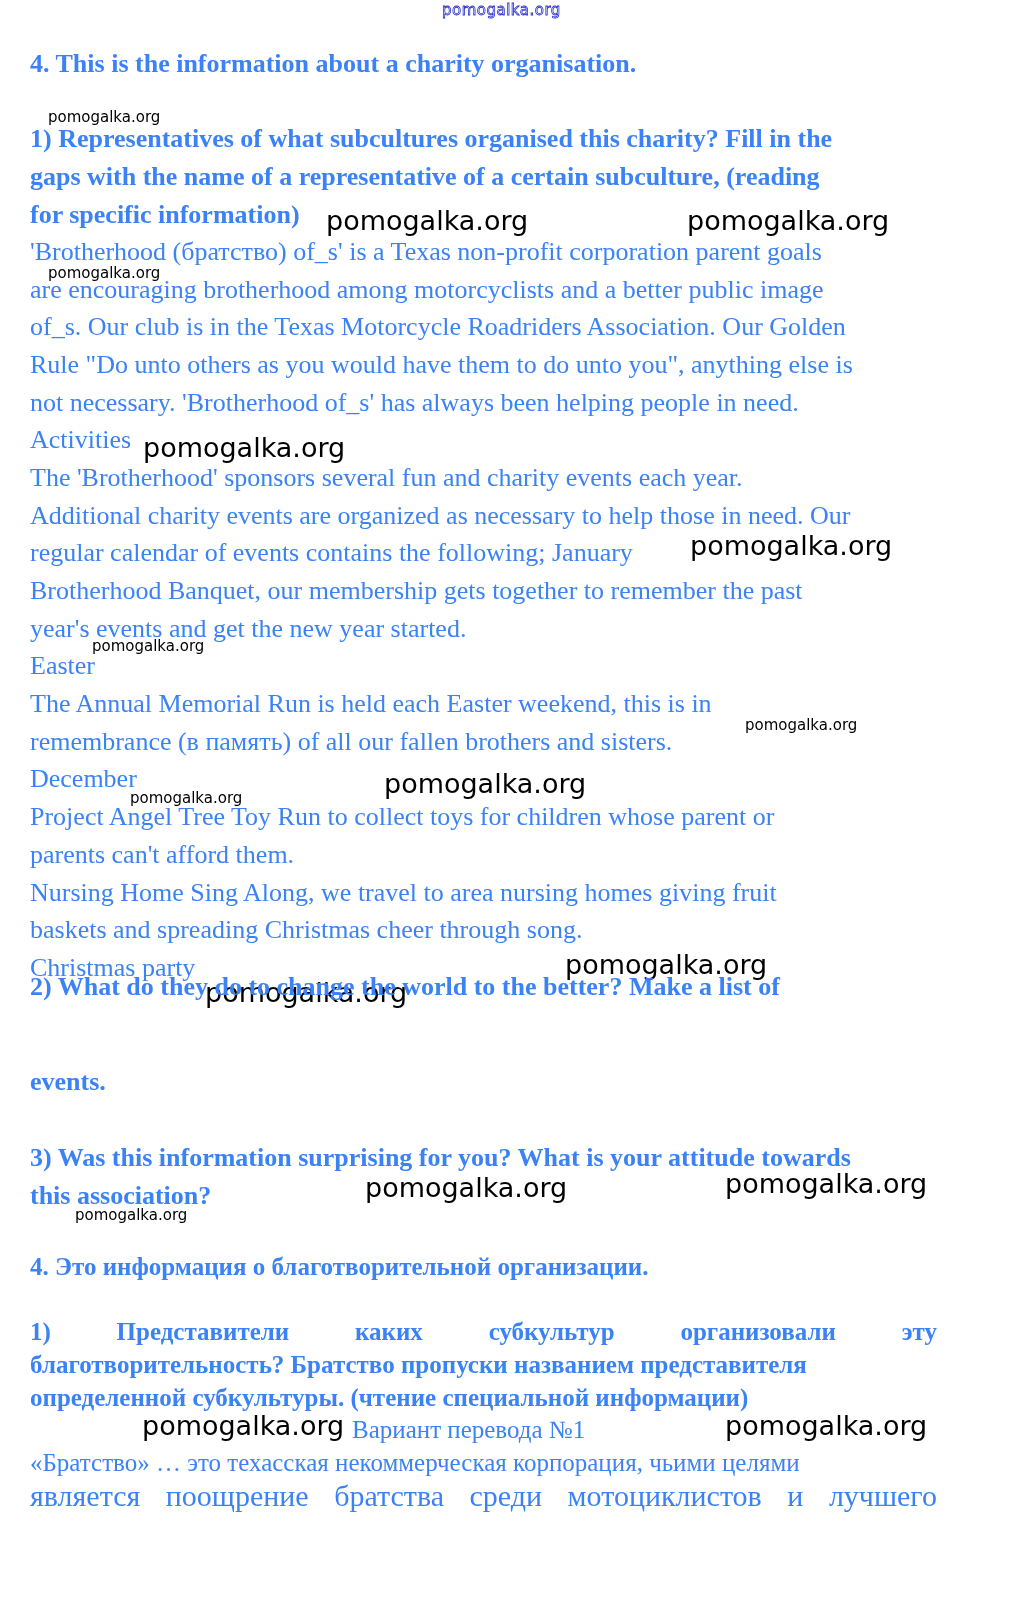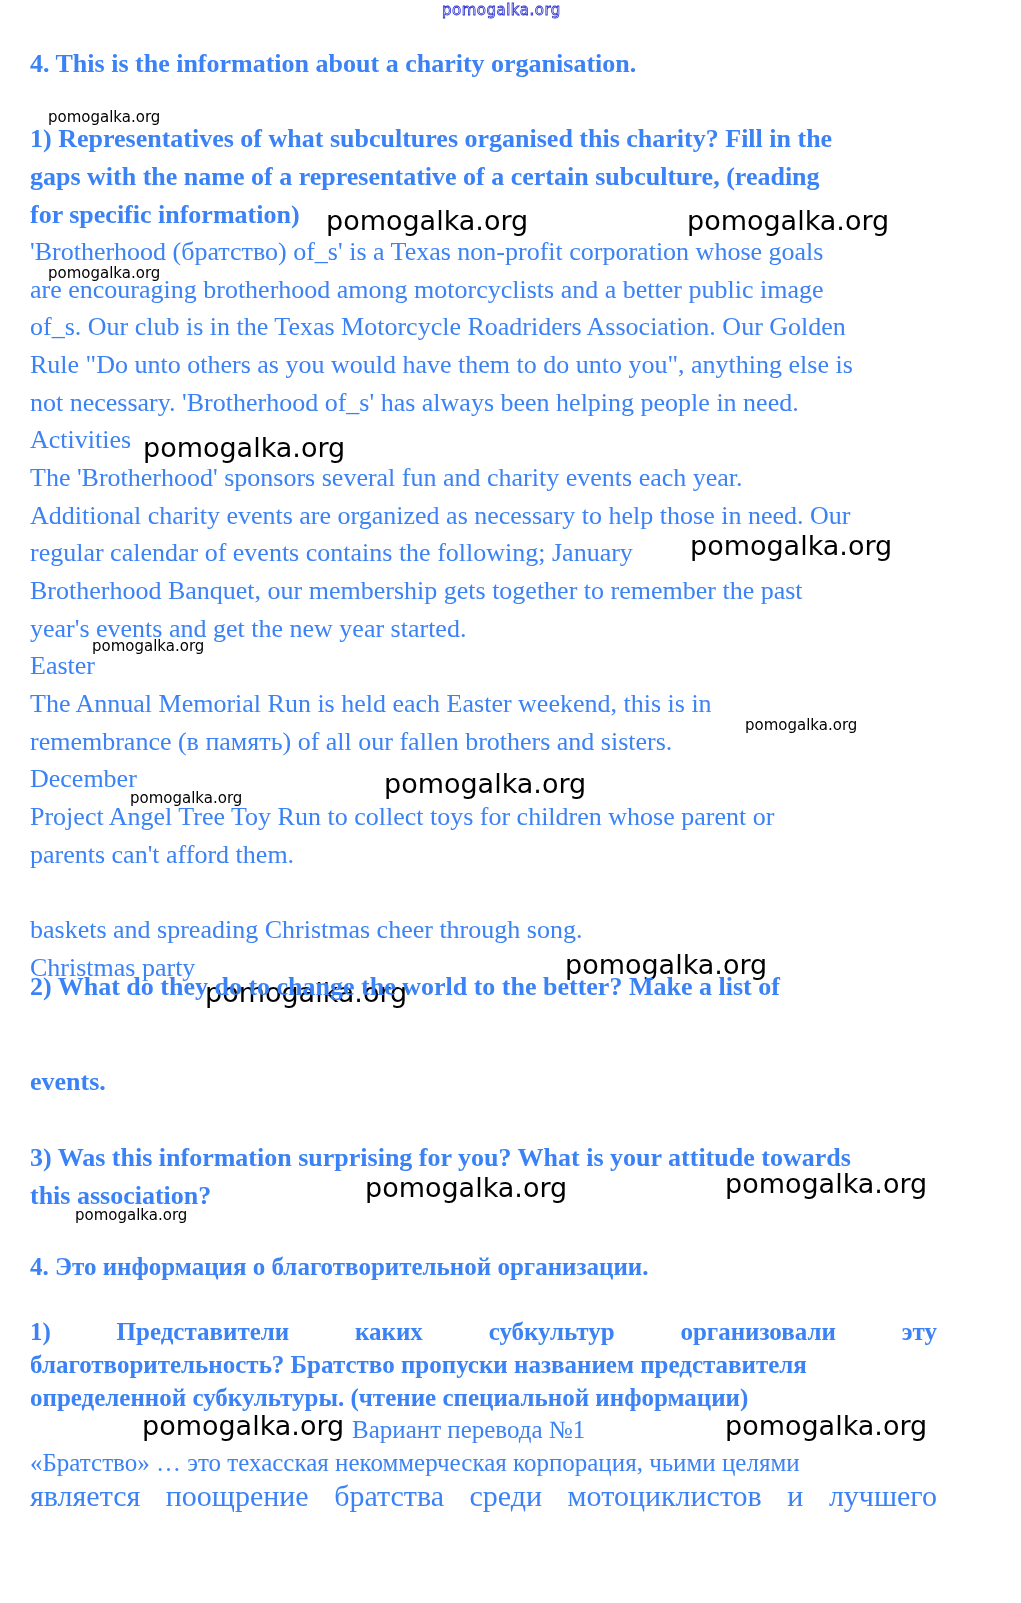--- a/index.html
+++ b/index.html
@@ -36,21 +36,21 @@
   <div class="line b" style="top:49px;">4. This is the information about a charity organisation.</div>
 
   <div class="wm small" style="left:48px; top:110px;">pomogalka.org</div>
 
   <div class="line b" style="top:124px;">1) Representatives of what subcultures organised this charity? Fill in the</div>
   <div class="line b" style="top:162px;">gaps with the name of a representative of a certain subculture, (reading</div>
   <div class="line b" style="top:200px;">for specific information)</div>
   <div class="wm big" style="left:326px; top:207px;">pomogalka.org</div>
   <div class="wm big" style="left:687px; top:207px;">pomogalka.org</div>
 
-  <div class="line" style="top:237px;">'Brotherhood (братство) of_s' is a Texas non-profit corporation whose goals</div>
+  <div class="line" style="top:237px;">'Brotherhood (братство) of_s' is a Texas non-profit corporation parent goals</div>
   <div class="wm small" style="left:48px; top:266px;">pomogalka.org</div>
   <div class="line" style="top:275px;">are encouraging brotherhood among motorcyclists and a better public image</div>
   <div class="line" style="top:312px;">of_s. Our club is in the Texas Motorcycle Roadriders Association. Our Golden</div>
   <div class="line" style="top:350px;">Rule "Do unto others as you would have them to do unto you", anything else is</div>
   <div class="line" style="top:388px;">not necessary. 'Brotherhood of_s' has always been helping people in need.</div>
   <div class="line" style="top:425px;">Activities</div>
   <div class="wm big" style="left:143px; top:434px;">pomogalka.org</div>
 
   <div class="line" style="top:463px;">The 'Brotherhood' sponsors several fun and charity events each year.</div>
   <div class="line" style="top:501px;">Additional charity events are organized as necessary to help those in need. Our</div>
@@ -63,20 +63,21 @@
   <div class="line" style="top:651px;">Easter</div>
   <div class="line" style="top:689px;">The Annual Memorial Run is held each Easter weekend, this is in</div>
   <div class="wm small" style="left:745px; top:718px;">pomogalka.org</div>
   <div class="line" style="top:727px;">remembrance (в память) of all our fallen brothers and sisters.</div>
 
   <div class="line" style="top:764px;">December</div>
   <div class="wm big" style="left:384px; top:770px;">pomogalka.org</div>
   <div class="wm small" style="left:130px; top:791px;">pomogalka.org</div>
   <div class="line" style="top:802px;">Project Angel Tree Toy Run to collect toys for children whose parent or</div>
   <div class="line" style="top:840px;">parents can't afford them.</div>
+  <div class="line" style="top:878px;">Nursing Home Sing Along, we travel to area nursing homes giving fruit</div>
   <div class="line" style="top:915px;">baskets and spreading Christmas cheer through song.</div>
   <div class="line" style="top:953px;">Christmas party</div>
   <div class="wm big" style="left:565px; top:951px;">pomogalka.org</div>
   <div class="wm big" style="left:205px; top:979px;">pomogalka.org</div>
 
   <div class="line b" style="top:972px;">2) What do they do to change the world to the better? Make a list of</div>
   <div class="line b" style="top:1067px;">events.</div>
 
   <div class="line b" style="top:1143px;">3) Was this information surprising for you? What is your attitude towards</div>
   <div class="line b" style="top:1181px;">this association?</div>

